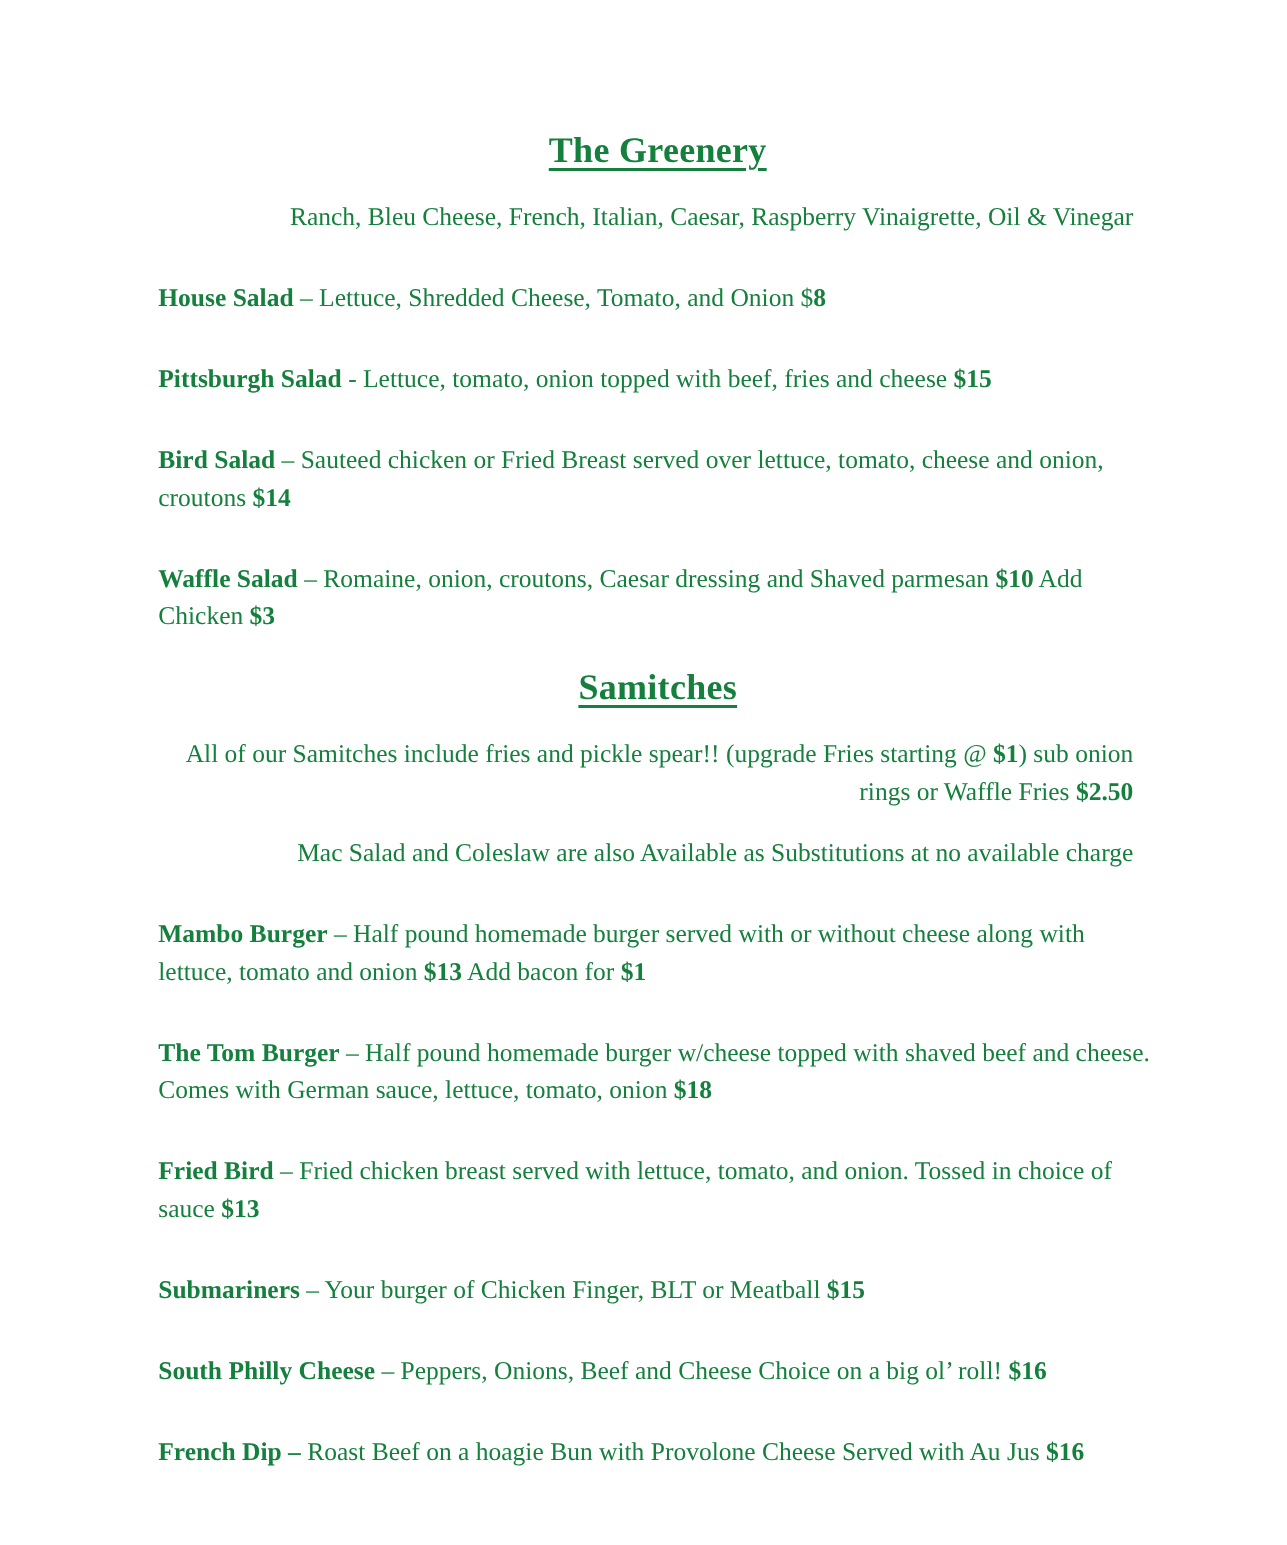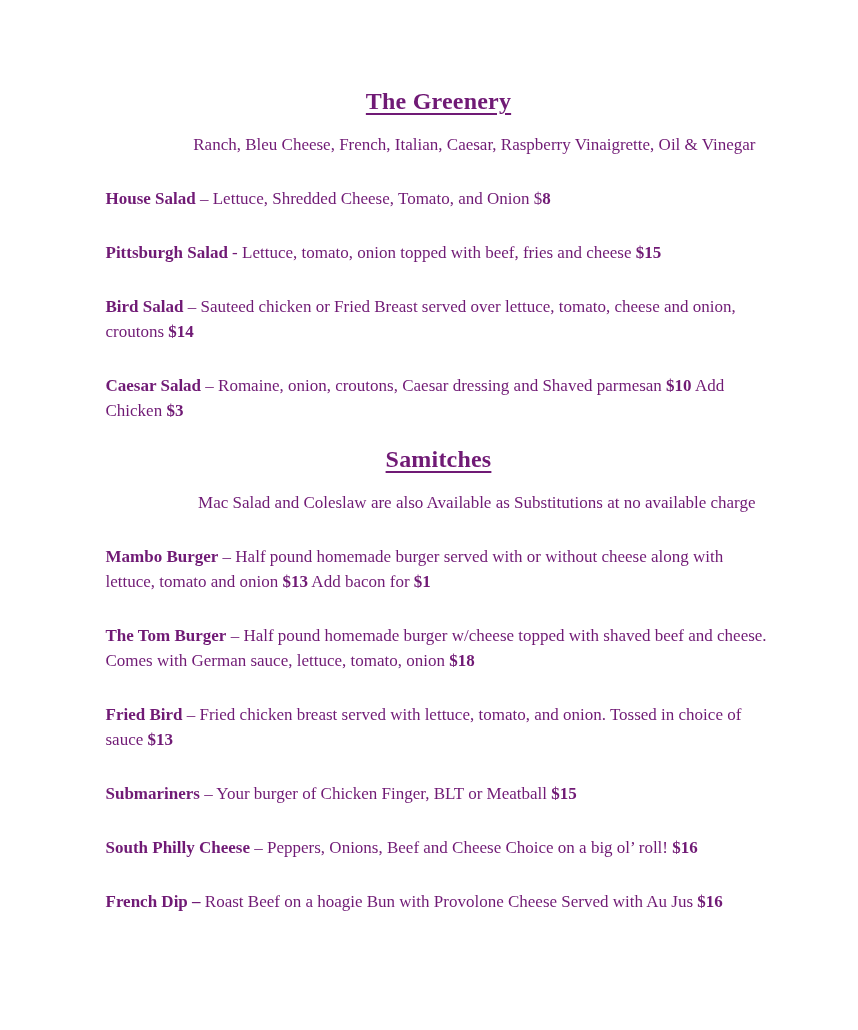--- a/index.html
+++ b/index.html
@@ -2,21 +2,21 @@
 <html><head>
 <meta charset="utf-8">
 <style>
   html, body { margin: 0; padding: 0; background: #ffffff; }
   .page {
     position: relative;
     width: 821px;
     height: 1030px;
     margin: 0 auto;
     background: #ffffff;
-    color: #701a75;
+    color: #15803d;
     font-family: "Liberation Serif", "DejaVu Serif", serif;
     box-sizing: border-box;
     padding: 86px 68px 0 87px;
     overflow: hidden;
   }
   section { margin: 0; }
   .section-title {
     font-size: 24px;
     line-height: 30px;
     font-weight: 700;
@@ -49,24 +49,25 @@
 <body>
 
 <div class="page">
   <div>
       <section>
         <h2 class="section-title"><span class="title-text">The Greenery</span></h2>
         <p class="note"><span>Ranch, Bleu Cheese, French, Italian, Caesar, Raspberry Vinaigrette, Oil &amp; Vinegar</span></p>
         <p class="item"><b class="item-name">House Salad</b><span> – Lettuce, Shredded Cheese, Tomato, and Onion $</span><b class="price">8</b></p>
         <p class="item"><b class="item-name">Pittsburgh Salad</b><span> - Lettuce, tomato, onion topped with beef, fries and cheese </span><b class="price">$15</b></p>
         <p class="item"><b class="item-name">Bird Salad</b><span> – Sauteed chicken or Fried Breast served over lettuce, tomato, cheese and onion, croutons </span><b class="price">$14</b></p>
-        <p class="item"><b class="item-name">Caesar Salad</b><span> – Romaine, onion, croutons, Caesar dressing and Shaved parmesan </span><b class="price">$10</b><span> Add Chicken </span><b class="price">$3</b></p>
+        <p class="item"><b class="item-name">Waffle Salad</b><span> – Romaine, onion, croutons, Caesar dressing and Shaved parmesan </span><b class="price">$10</b><span> Add Chicken </span><b class="price">$3</b></p>
       </section>
       <section>
         <h2 class="section-title"><span class="title-text">Samitches</span></h2>
+        <p class="note"><span>All of our Samitches include fries and pickle spear!! (upgrade Fries starting @ </span><b class="price">$1</b><span>) sub onion rings or Waffle Fries </span><b class="price">$2.50</b></p>
         <p class="note"><span>Mac Salad and Coleslaw are also Available as Substitutions at no available charge</span></p>
         <p class="item"><b class="item-name">Mambo Burger</b><span> – Half pound homemade burger served with or without cheese along with lettuce, tomato and onion </span><b class="price">$13</b><span> Add bacon for </span><b class="price">$1</b></p>
         <p class="item"><b class="item-name">The Tom Burger</b><span> – Half pound homemade burger w/cheese topped with shaved beef and cheese. Comes with German sauce, lettuce, tomato, onion </span><b class="price">$18</b></p>
         <p class="item"><b class="item-name">Fried Bird</b><span> – Fried chicken breast served with lettuce, tomato, and onion. Tossed in choice of sauce </span><b class="price">$13</b></p>
         <p class="item"><b class="item-name">Submariners</b><span> – Your burger of Chicken Finger, BLT or Meatball </span><b class="price">$15</b></p>
         <p class="item"><b class="item-name">South Philly Cheese</b><span> – Peppers, Onions, Beef and Cheese Choice on a big ol’ roll! </span><b class="price">$16</b></p>
         <p class="item"><b class="item-name">French Dip –</b><span> Roast Beef on a hoagie Bun with Provolone Cheese Served with Au Jus </span><b class="price">$16</b></p>
       </section>
     </div>
 </div>

